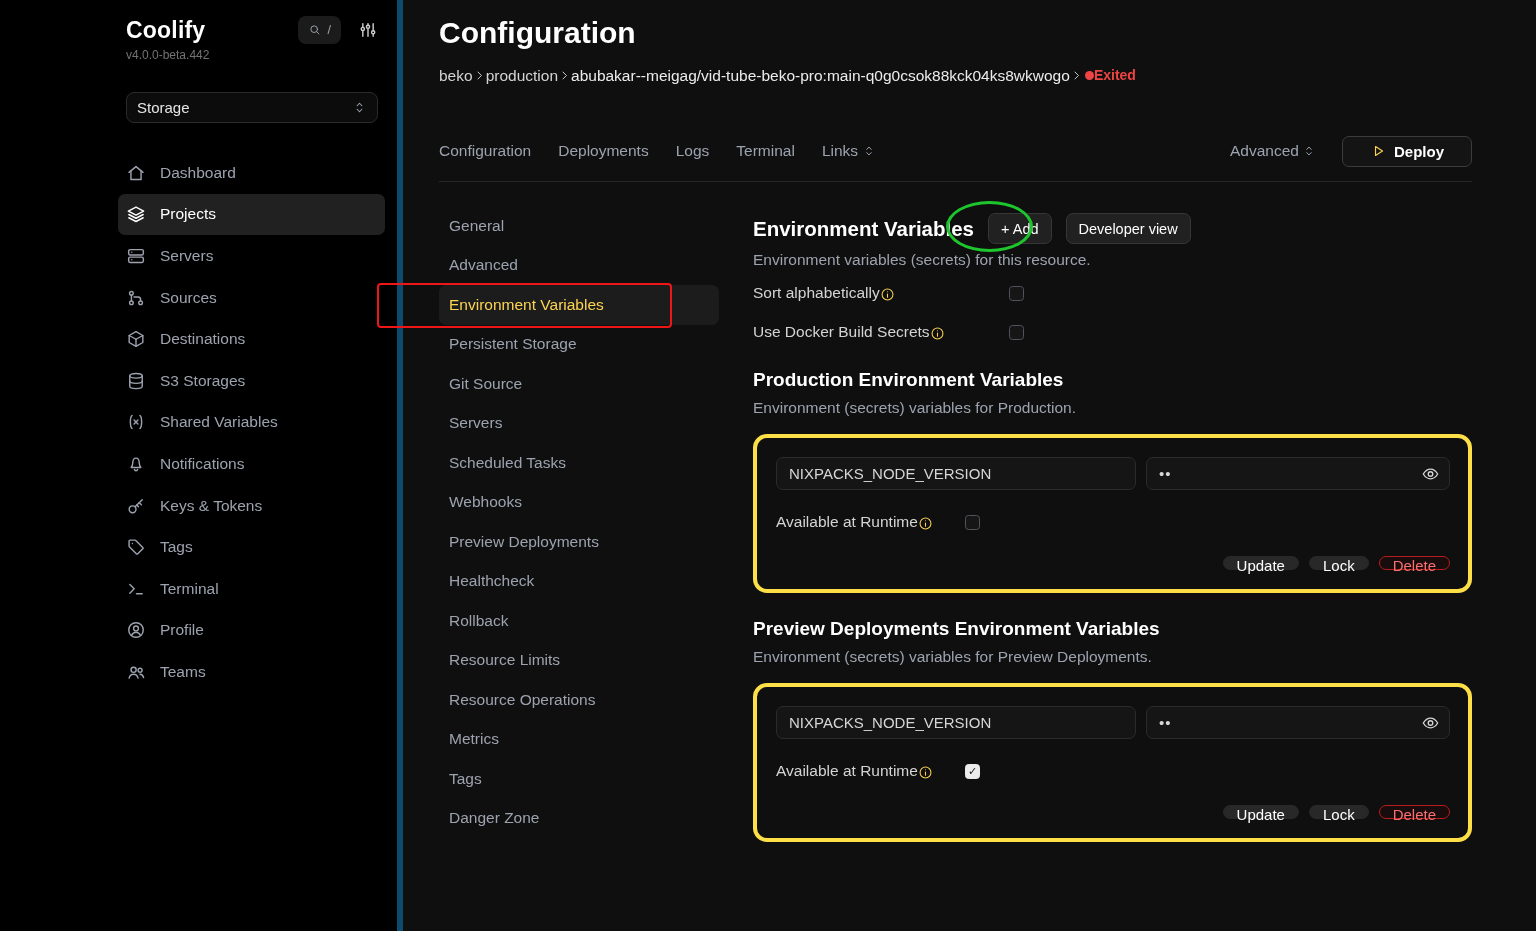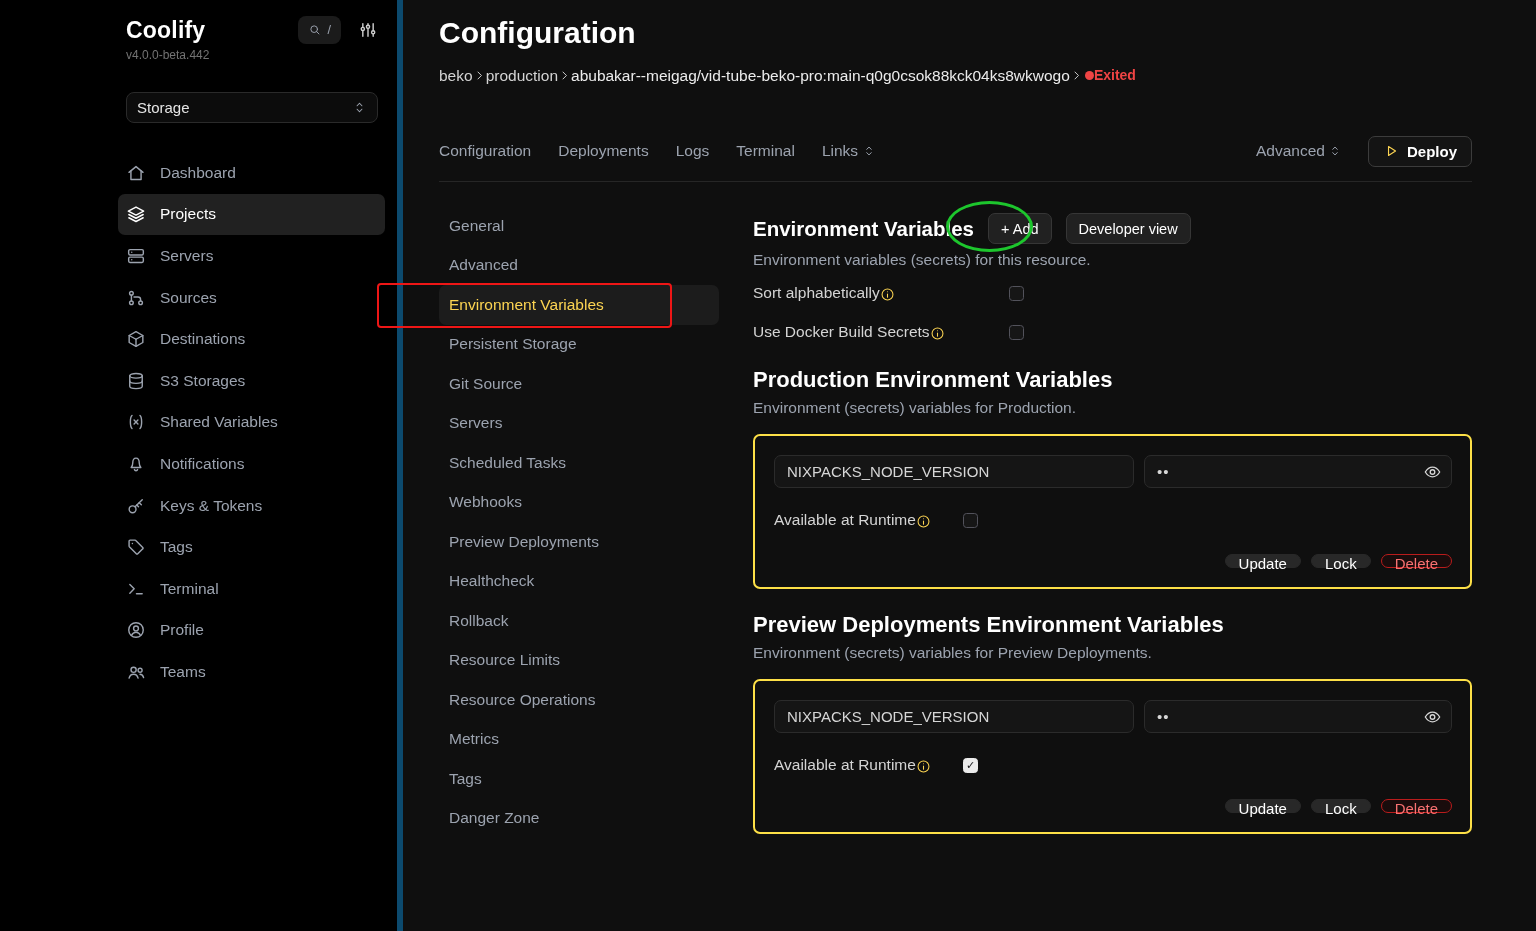--- a/index.html
+++ b/index.html
@@ -39,21 +39,21 @@
   .main{flex:1;min-width:0;padding:15px 64px 0 36px;background:#0f0f0f}
   .page-title{font-size:30px;font-weight:700;color:#fff;line-height:36px}
   .breadcrumb{display:flex;align-items:center;margin-top:15px;font-size:15.5px;color:#d4d4d4;line-height:19px}
   .crumb{color:#d4d4d4;cursor:pointer;text-decoration:none}
   .crumb:last-of-type{color:#ececec}
   .status-dot{width:9px;height:9px;border-radius:50%;background:var(--status-red,#ef4444);margin-left:2px;flex:none}
   .status-text{color:var(--status-red,#ef4444);font-weight:700;font-size:14px}
   .tabs-row{display:flex;align-items:center;margin-top:56px;height:20px}
   .tab{display:flex;align-items:center;gap:4px;background:none;border:none;color:#9ca3af;font-size:15.5px;cursor:pointer;margin-right:27px;padding:0}
   .advanced{display:flex;align-items:center;gap:3px;color:#9ca3af;font-size:15.5px;margin-left:auto;cursor:pointer;background:none;border:none}
-  .deploy-btn{display:flex;align-items:center;gap:8px;margin-left:26px;height:31px;padding:0 14px;background:#141414;border:1px solid #3c3c3c;border-radius:7px;color:#fff;font-size:15px;font-weight:600;cursor:pointer}
+  .deploy-btn{display:flex;align-items:center;gap:8px;margin-left:26px;height:31px;padding:0 27px;background:#141414;border:1px solid #3c3c3c;border-radius:7px;color:#fff;font-size:15px;font-weight:600;cursor:pointer}
   .divider{border-top:1px solid #262626;margin-top:20px}
 
   .body-cols{display:flex}
   .subnav{width:280px;flex:none;padding-top:24px}
   .subnav-item{height:39.5px;display:flex;align-items:center;padding-left:10px;font-size:15.5px;color:#9ca3af;cursor:pointer;border-radius:7px;white-space:nowrap}
   .subnav-item.active{background:#1c1c1c;color:var(--accent-yellow,#fcd452)}
   .content{flex:1;margin-left:34px;padding-top:31px;min-width:0}
   .head-row{display:flex;align-items:center}
   .h2{font-size:20.5px;font-weight:700;color:#fff;line-height:28px}
   .btn-sm{height:31px;padding:0 12px;background:#212121;border:1px solid #363636;border-radius:7px;color:#fff;font-size:14.5px;cursor:pointer}
@@ -61,23 +61,23 @@
   .dev-btn{margin-left:14px}
   .muted{color:#9ca3af;font-size:15.5px}
   .head-sub{margin-top:7px}
   .check-row{display:flex;align-items:center;margin-top:12px;height:24px}
   .check-row + .check-row{margin-top:15px}
   .label-wrap{display:flex;align-items:flex-end;width:256px;flex:none}
   .lab{font-size:15.5px;color:#d4d4d4;white-space:nowrap}
   .checkbox{width:15px;height:15px;border:1px solid #52525b;border-radius:3.5px;background:#161616;cursor:pointer;display:flex;align-items:center;justify-content:center;flex:none}
   .checkbox.checked{background:#ececec;border-color:#ececec}
   .checkbox.checked::after{content:"\2713";color:#18181b;font-size:11px;font-weight:700;line-height:1}
-  .sec-head{font-size:22px;font-weight:700;color:#fff;margin-top:24px;line-height:24px}
+  .sec-head{font-size:19px;font-weight:700;color:#fff;margin-top:24px;line-height:24px}
   .sec-sub{margin-top:6px;line-height:19px}
-  .var-card{margin-top:17px;border:2px solid #fde047;border-radius:7px;padding:19px 18px 19px 19px}
+  .var-card{margin-top:17px;border:4px solid #fde047;border-radius:14px;padding:19px 18px 19px 19px}
   .var-inputs{display:flex;gap:10px}
   .input{height:33px;background:#151515;border:1px solid #2b2b2b;border-radius:7px;padding:0 12px;font-size:15px;color:#d6d6d6;font-family:inherit;outline:none}
   .key-input{width:360px;flex:none}
   .value-wrap{flex:1;position:relative}
   .value-input{width:100%;letter-spacing:1px}
   .eye-btn{position:absolute;right:10px;top:50%;transform:translateY(-50%);background:none;border:none;color:#d4d4d4;cursor:pointer;display:flex;padding:0}
   .runtime-row{display:flex;align-items:center;margin-top:20px;height:24px}
   .runtime-row .label-wrap{width:189px}
   .card-actions{display:flex;justify-content:flex-end;gap:10px;margin-top:22px}
   .btn{height:14px;padding:0 13px;background:#282828;border:1px solid #282828;border-radius:7px;color:#fff;font-size:15px;cursor:pointer}

